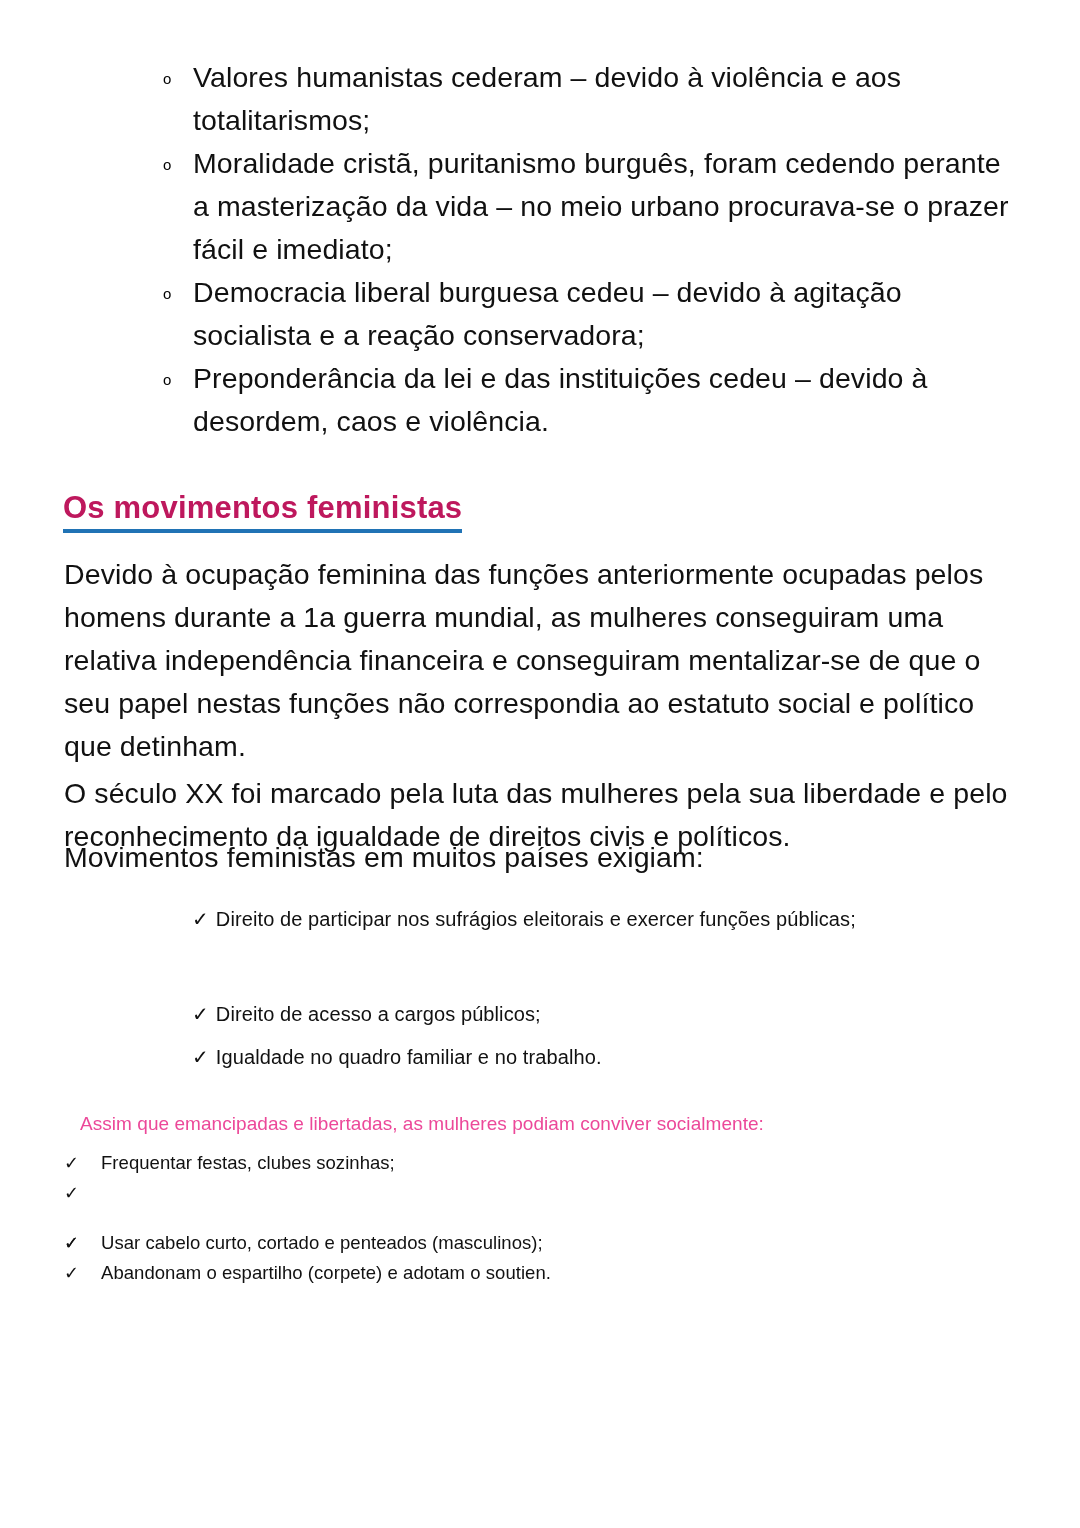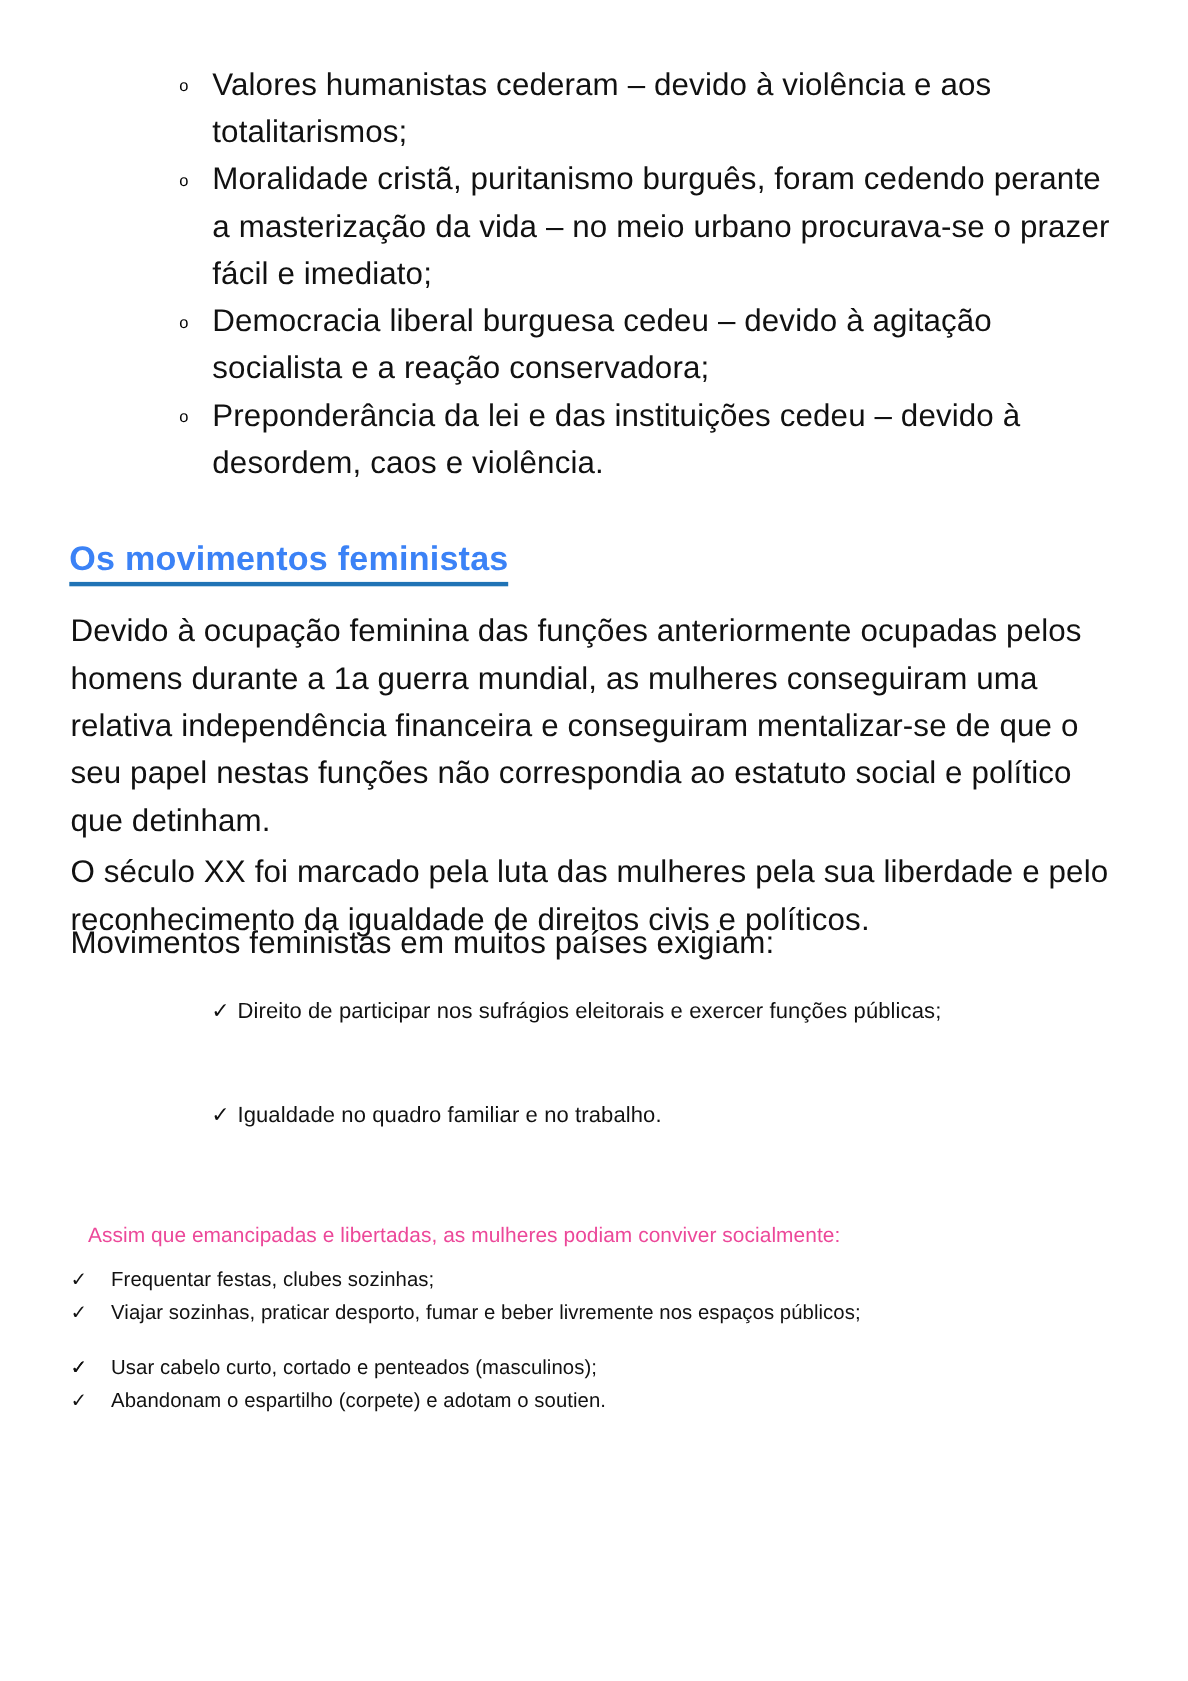--- a/index.html
+++ b/index.html
@@ -60,21 +60,21 @@
     letter-spacing: 0.1px;
   }
 
   
   .heading {
     position: absolute;
     left: 63px;
     margin: 0;
     font-size: 31px;
     font-weight: bold;
-    color: #3b82f6;
+    color: #be185d;
     letter-spacing: 0.2px;
     line-height: 38px;
   }
   .heading .rule {
     display: block;
     height: 4px;
     background: #2073B5;
     margin-top: 2px;
   }
 
@@ -171,34 +171,36 @@
   <p class="para" style="top:836px;">Movimentos feministas em muitos países exigiam:</p>
 
   <ul class="check-list-large" style="top:898px;">
     <li class="check-large">
       <span class="tick">✓</span><span>Direito de participar nos sufrágios eleitorais e exercer funções públicas;</span>
     </li>
   </ul>
 
   <ul class="check-list-large" style="top:993px;">
     <li class="check-large">
+      <span class="tick">✓</span><span>Direito de acesso a cargos públicos;</span>
+    </li>
+    <li class="check-large">
       <span class="tick">✓</span><span>Igualdade no quadro familiar e no trabalho.</span>
     </li>
   </ul>
 
   <p class="small-intro" style="top:1094px;">Assim que emancipadas e libertadas, as mulheres podiam conviver socialmente:</p>
 
   <ul class="check-list-small" style="top:1148px;">
     <li class="check-small">
       <span class="tick">✓</span>
       <span>Frequentar festas, clubes sozinhas;</span>
     </li>
     <li class="check-small">
       <span class="tick">✓</span>
-      <span>Viajar sozinhas, praticar desporto, fumar e beber livremente nos espaços públicos;</span>
     </li>
   </ul>
 
   <ul class="check-list-small" style="top:1228px;">
     <li class="check-small">
       <span class="tick">✓</span>
     </li>
     <li class="check-small">
       <span class="tick">✓</span>
       <span>Usar cabelo curto, cortado e penteados (masculinos);</span>

